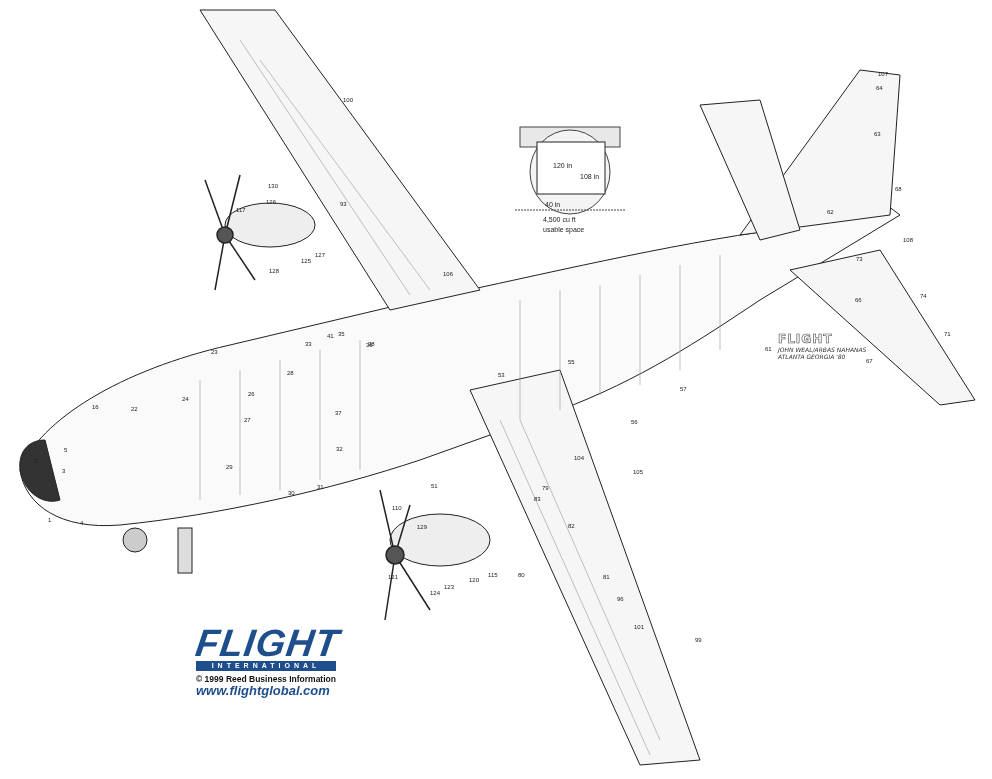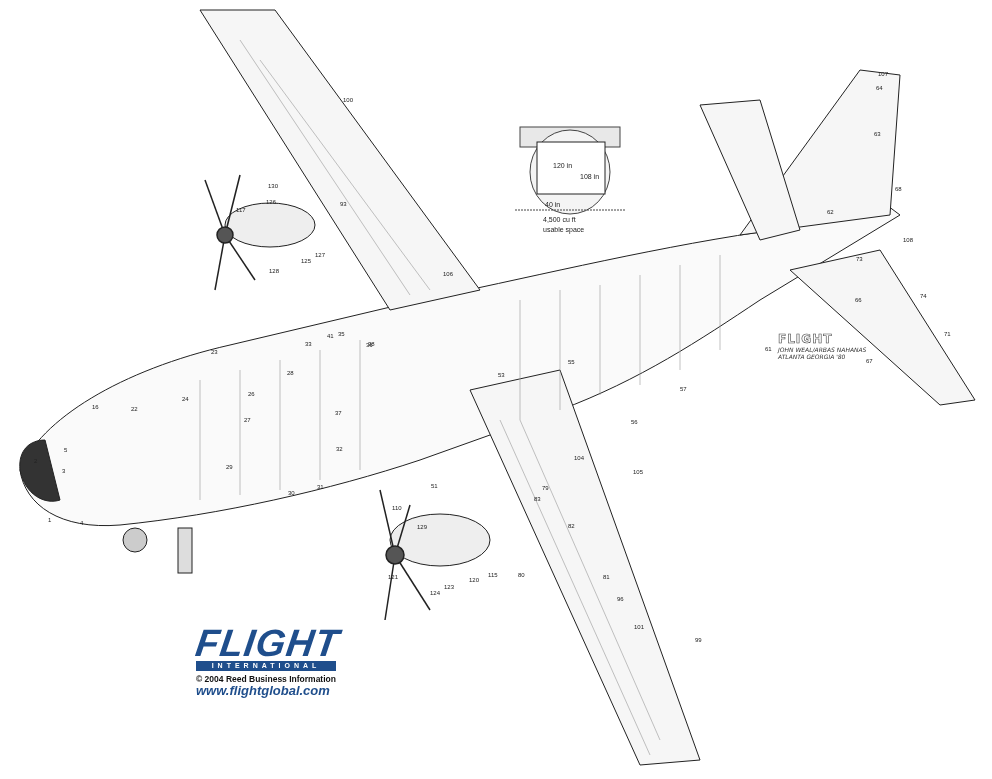--- a/index.html
+++ b/index.html
@@ -149,15 +149,15 @@
 
 <div class="sig">
   <div class="sig-brand">FLIGHT</div>
   <div class="sig-line">JOHN WEAL/ARBAS NAHANAS</div>
   <div class="sig-line">ATLANTA GEORGIA '80</div>
 </div>
 
 <div class="logo">
   <div class="logo-flight">FLIGHT</div>
   <div class="logo-bar">INTERNATIONAL</div>
-  <div class="logo-copy">© 2004 Reed Business Information</div>
+  <div class="logo-copy">© 1999 Reed Business Information</div>
   <div class="logo-url">www.flightglobal.com</div>
 </div>
 
 </body></html>

